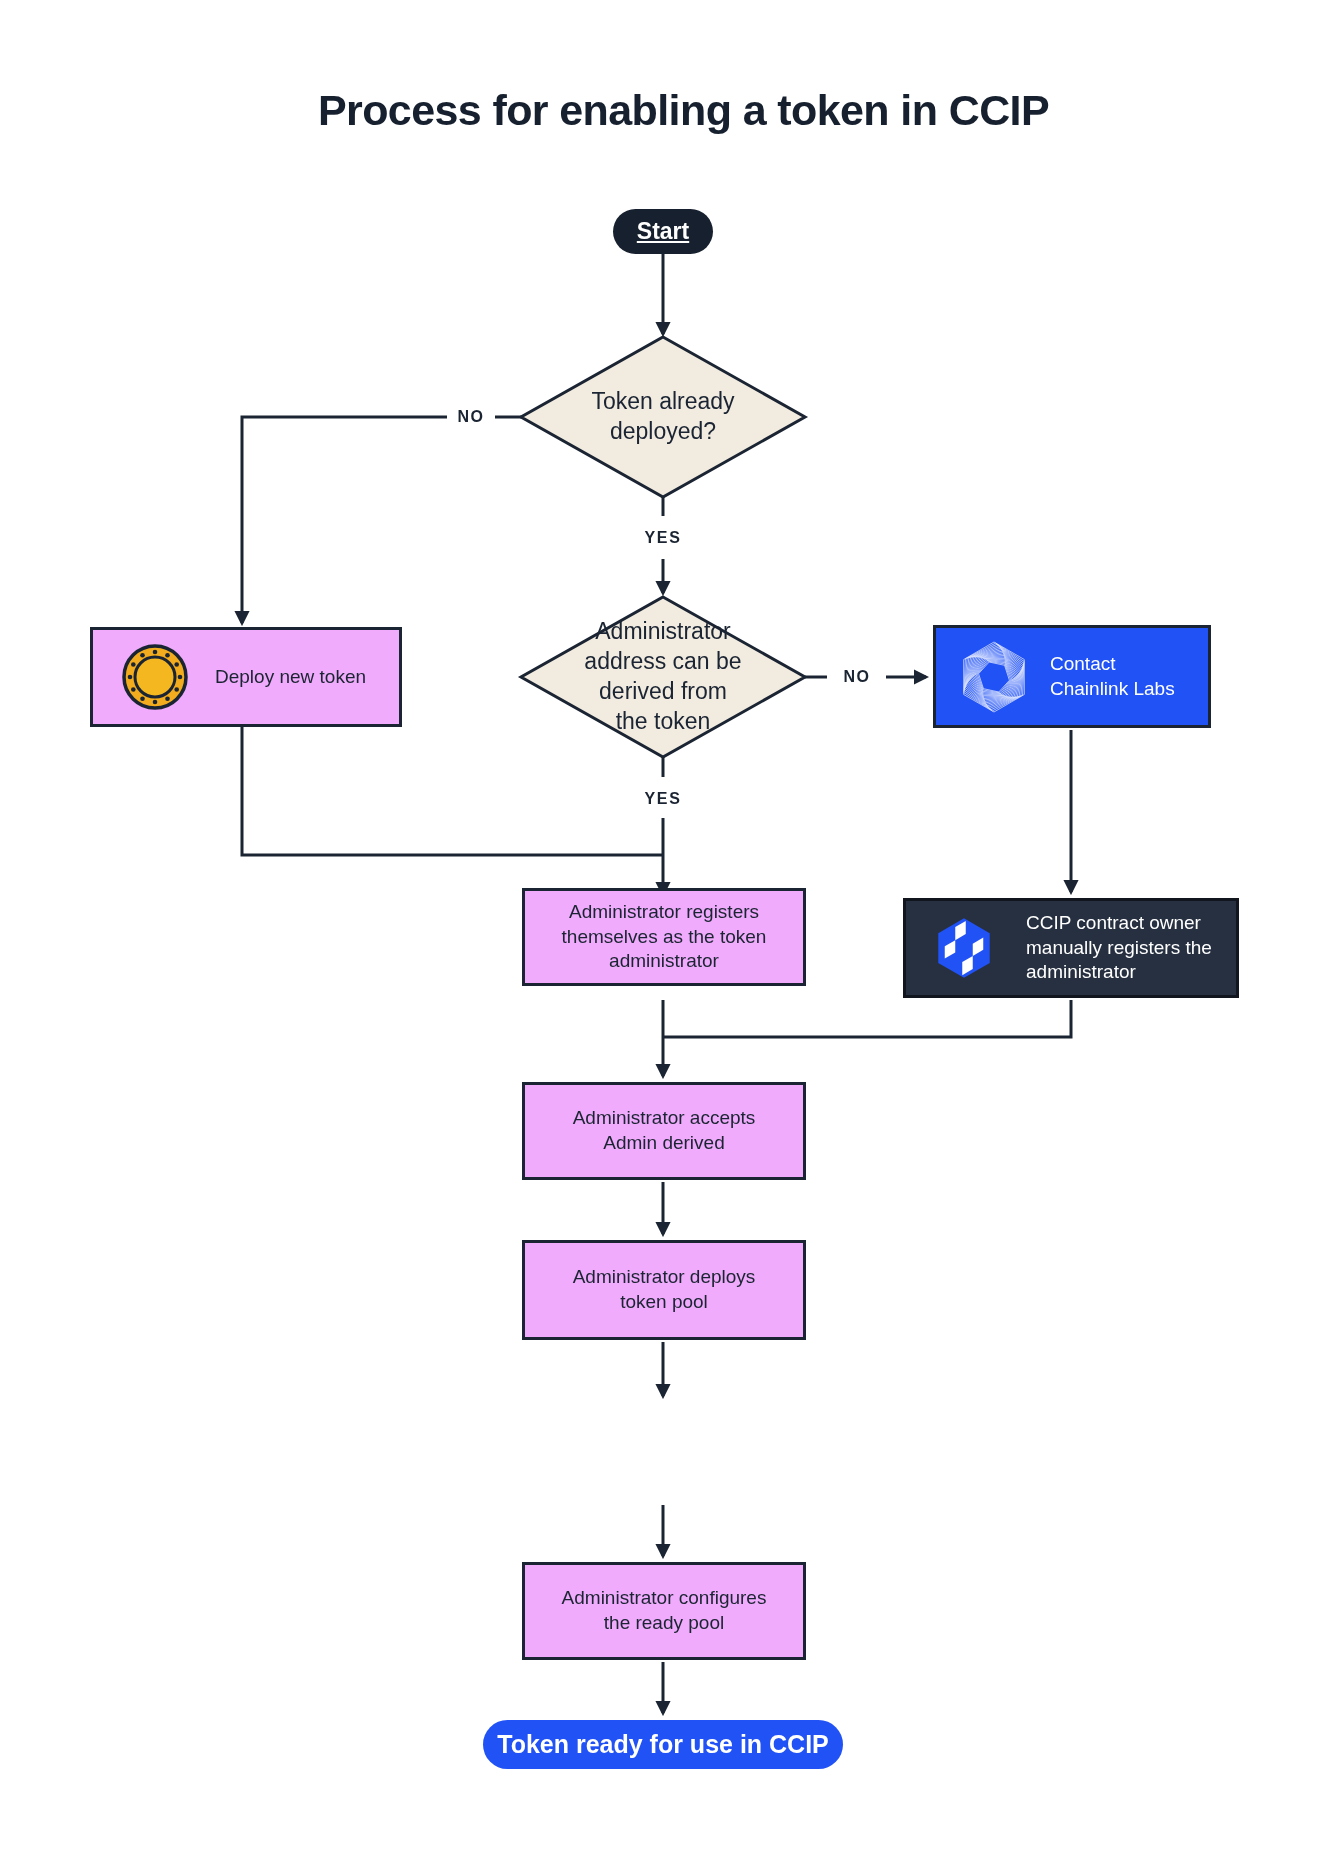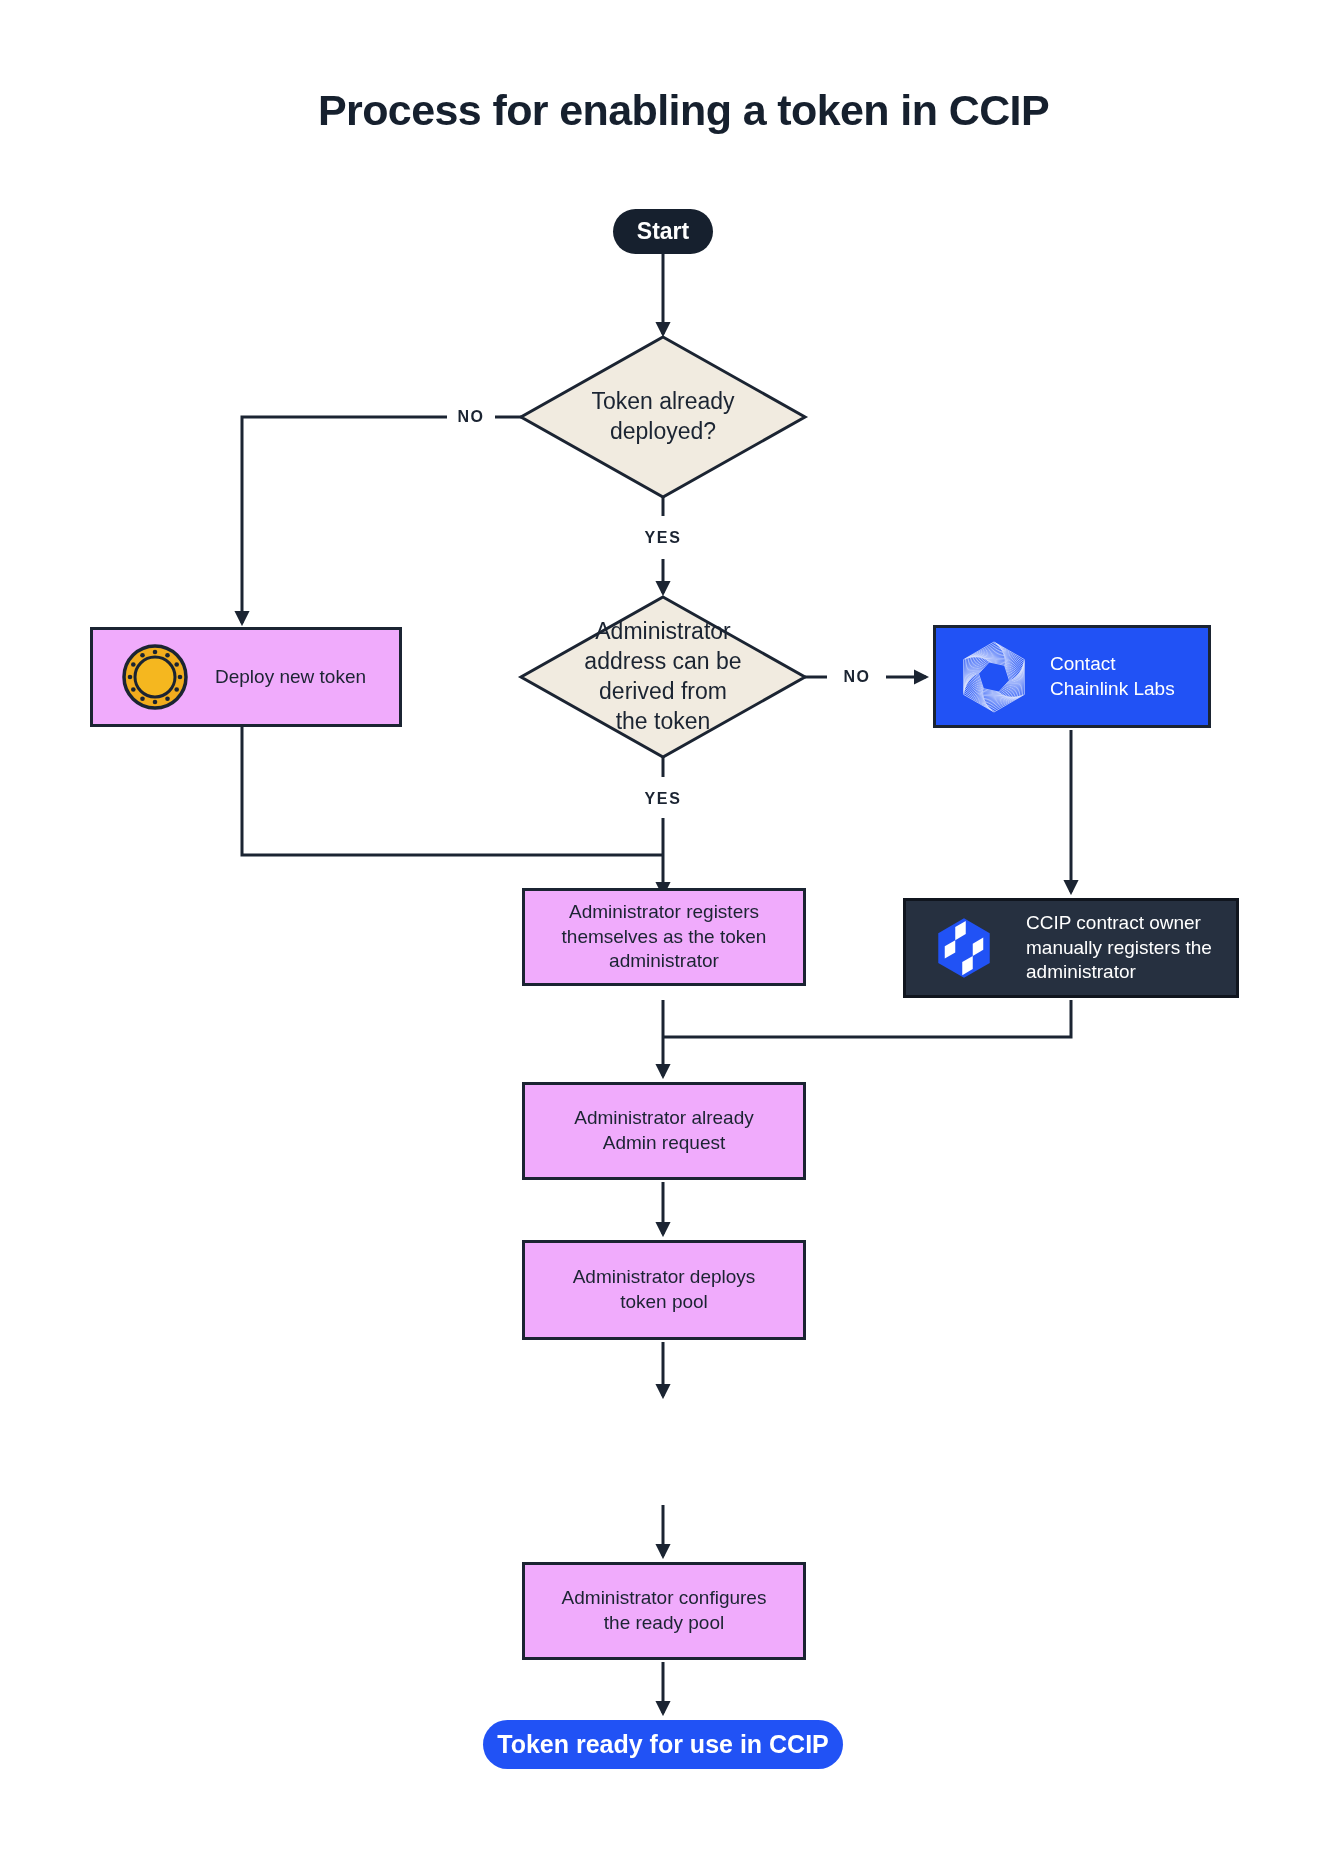--- a/index.html
+++ b/index.html
@@ -5,21 +5,21 @@
   html,body{margin:0;padding:0;background:#fff;}
   .canvas{position:relative;width:1335px;height:1869px;background:#ffffff;
     font-family:"Liberation Sans",sans-serif;color:#1B2432;overflow:hidden;}
   .wires{position:absolute;left:0;top:0;}
   .wire{fill:none;stroke:#1B2432;stroke-width:3;}
   .diamond{fill:#F1EBE0;stroke:#1B2432;stroke-width:3;stroke-linejoin:miter;}
   .title{position:absolute;left:0;width:100%;top:70px;margin:16px;text-align:center;
     font-size:43px;font-weight:700;letter-spacing:-0.6px;color:#16202E;}
   .node{position:absolute;box-sizing:border-box;display:flex;align-items:center;justify-content:center;}
   .start-pill{left:613px;top:209px;width:100px;height:45px;background:#16202E;
-    border-radius:23px;color:#fff;font-size:23px;font-weight:700;}
+    border-radius:23px;color:#fff;font-size:23px;font-weight:700;text-decoration:underline;}
   .end-pill{left:483px;top:1720px;width:360px;height:49px;background:#2152F5;
     border-radius:25px;color:#fff;font-size:25px;font-weight:700;}
   .box{border:3px solid #1B2432;background:#f0abfc;}
   .box-text{font-size:19px;line-height:1.3;text-align:center;color:#1B2432;}
   .box-text.left{text-align:left;}
   .white{color:#ffffff;}
   .blue-box{background:#2152F5;}
   .dark-box{background:#263040;border-color:#10151E;}
   .icon-box{justify-content:flex-start;}
   .d-label{position:absolute;transform:translate(-50%,-50%);font-size:23px;line-height:1.3;
@@ -143,21 +143,21 @@
       </g>
     </svg>
     <span class="box-text left white" style="max-width:186px;">CCIP contract owner manually registers the administrator</span>
   </div>
 
   <div class="node box" style="left:522px;top:888px;width:284px;height:98px;">
     <span class="box-text" style="max-width:228px;">Administrator registers themselves as the token administrator</span>
   </div>
 
   <div class="node box" style="left:522px;top:1082px;width:284px;height:98px;">
-    <span class="box-text" style="max-width:212px;">Administrator already Admin request</span>
+    <span class="box-text" style="max-width:212px;">Administrator accepts Admin derived</span>
   </div>
 
   <div class="node box" style="left:522px;top:1240px;width:284px;height:100px;">
     <span class="box-text" style="max-width:212px;">Administrator deploys token pool</span>
   </div>
 
 
   <div class="node box" style="left:522px;top:1562px;width:284px;height:98px;">
     <span class="box-text" style="max-width:222px;">Administrator configures the ready pool</span>
   </div>

